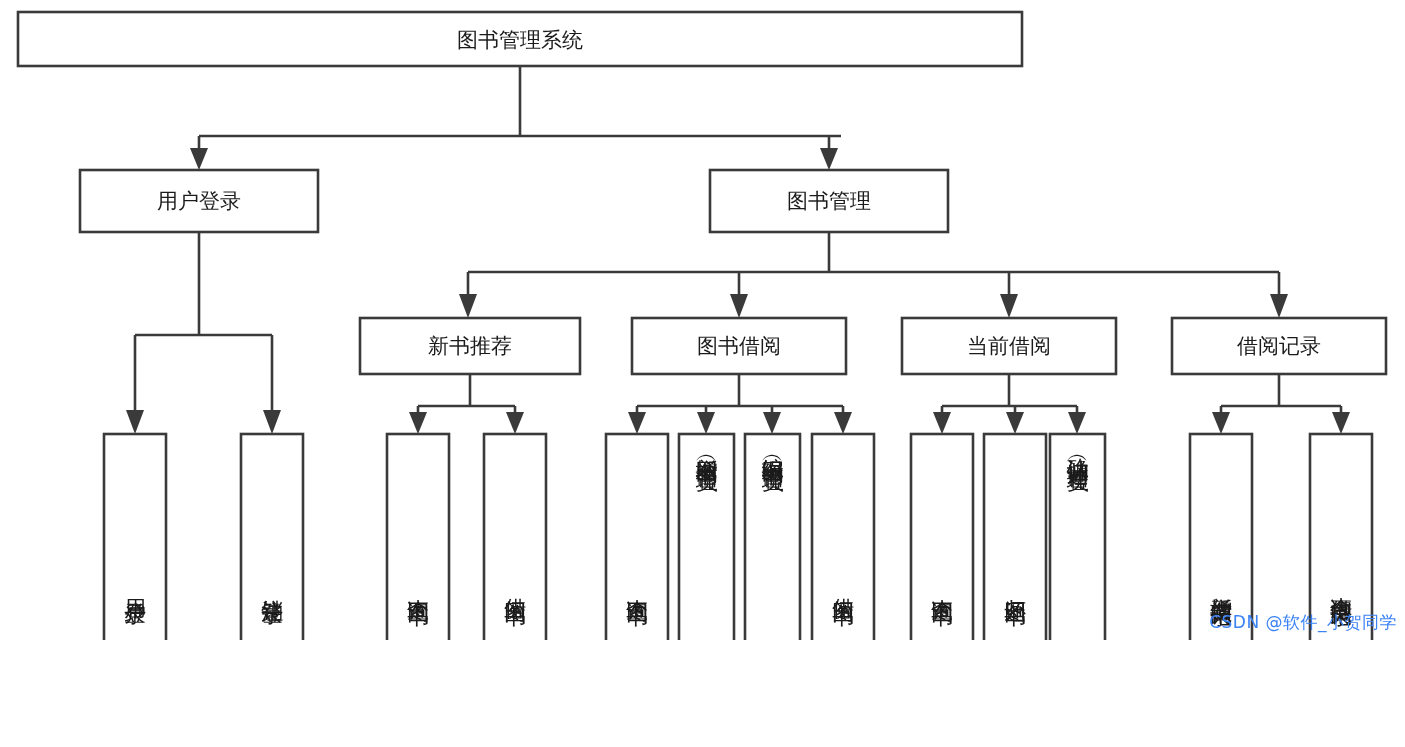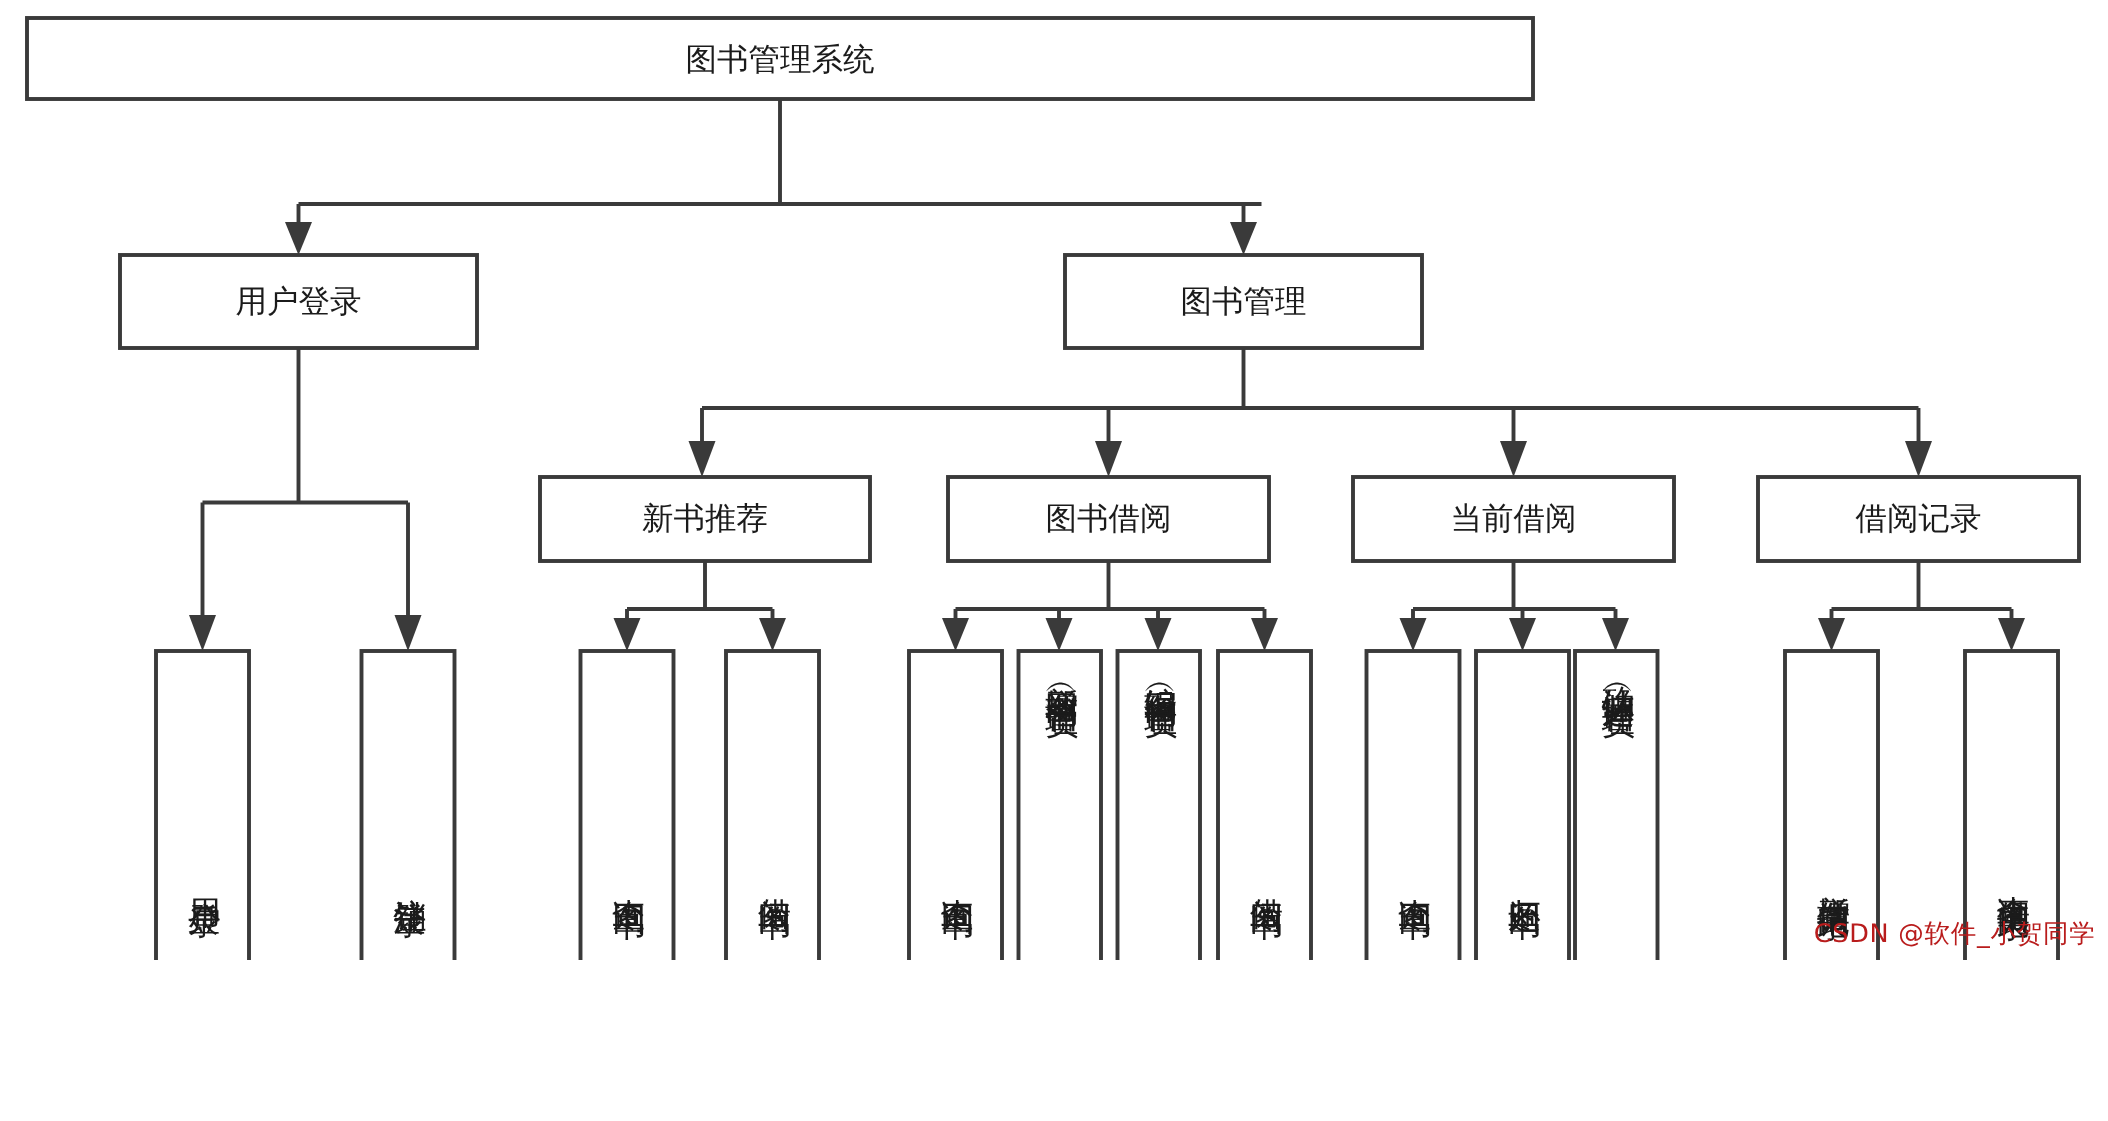--- a/index.html
+++ b/index.html
@@ -70,21 +70,21 @@
     color: #1b1b1b;
     white-space: nowrap;
     text-align: center;
   }
   .watermark {
     position: absolute;
     right: 8px;
     bottom: 6px;
     font-family: "DejaVu Sans", "Liberation Sans", sans-serif;
     font-size: 17px;
-    color: #b91c1c;
+    color: #3b82f6;
     letter-spacing: 0.5px;
     white-space: nowrap;
   }
 </style>
 </head>
 <body>
 
 <div id="diagram-root">
 
   <svg class="flow" viewBox="0 0 1405 747" xmlns="http://www.w3.org/2000/svg">

